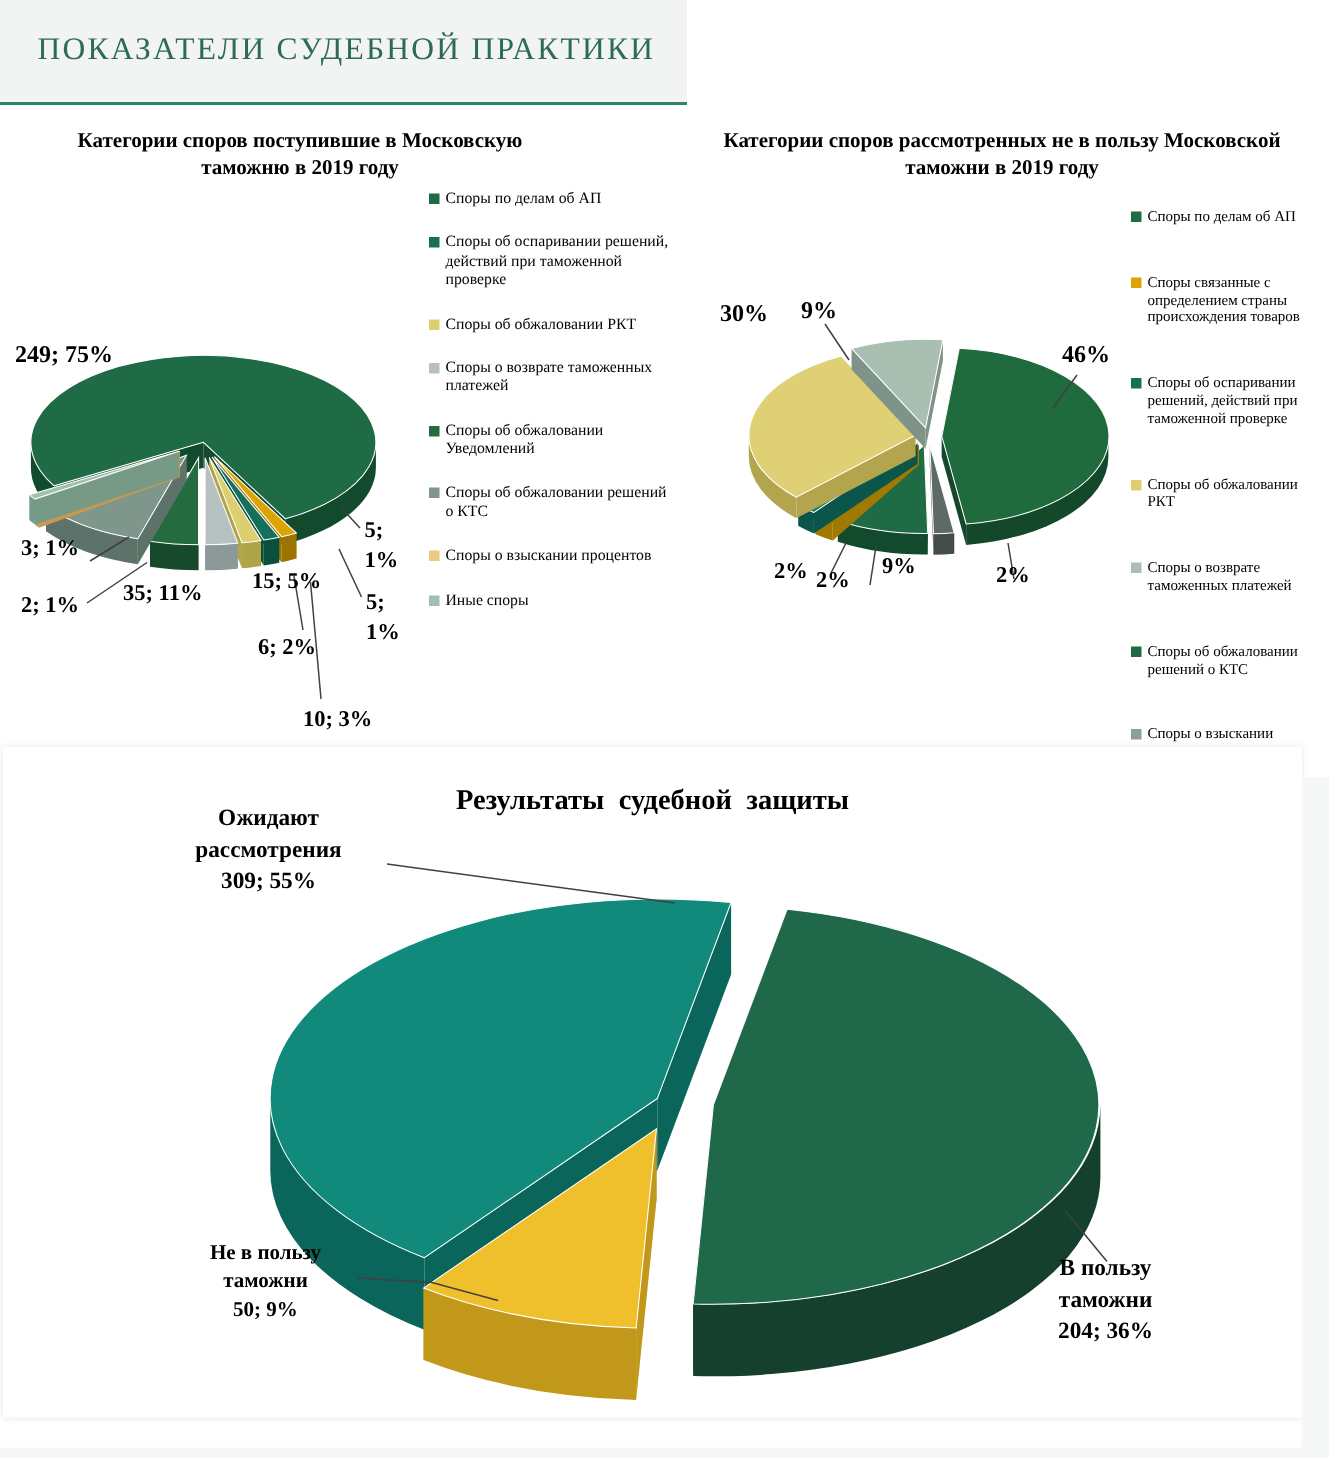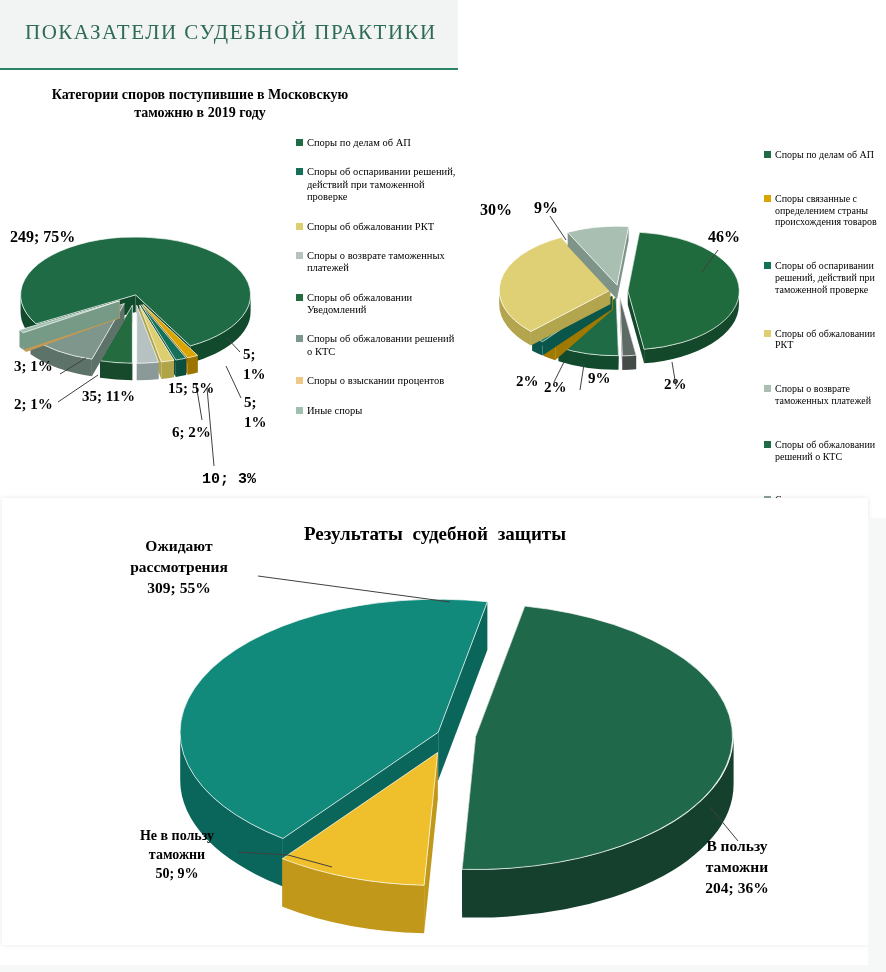--- a/index.html
+++ b/index.html
@@ -16,21 +16,21 @@
   .strip-r{position:absolute;left:868px;top:518px;width:18px;height:454px;background:#f6f7f7;}
   .strip-b{position:absolute;left:0;top:965px;width:886px;height:7px;background:#f6f7f7;}
   h3.ctitle{position:absolute;margin:0;font-size:14px;font-weight:bold;text-align:center;line-height:1.3;}
   .chart1 h3.ctitle{left:28px;top:6px;width:344px;}
   .chart2 h3.ctitle{left:30px;top:6px;width:376px;}
   .chart3 h3.ctitle{left:0;top:24px;width:866px;font-size:19px;word-spacing:5px;}
   svg.pie{position:absolute;left:0;top:0;}
   .callout{position:absolute;font-weight:bold;font-size:15px;white-space:pre-line;line-height:1.35;}
   .big{font-size:16px;}
   .ctr{text-align:center;}
-  ul.legend{position:absolute;list-style:none;margin:12px;padding:0;display:flex;flex-direction:column;}
+  ul.legend{position:absolute;list-style:none;margin:2px;padding:0;display:flex;flex-direction:column;}
   #legend0{left:284px;top:45px;width:164px;gap:17px;font-size:10.5px;}
   #legend1{left:302px;top:57px;width:130px;gap:32px;font-size:10px;}
   ul.legend li{display:flex;align-items:flex-start;line-height:1.18;}
   .chip{flex:0 0 7px;width:7px;height:7px;margin:2px 4px 0 0;display:inline-block;}
   line,polyline{stroke:#404040;stroke-width:1;fill:none;}
 </style>
 </head>
 <body>
 
 <div class="header">
@@ -86,21 +86,21 @@
     <line x1="240" y1="272" x2="227" y2="258"></line>
     <line x1="241" y1="318" x2="226" y2="286"></line>
   </svg>
   <h3 class="ctitle">Категории споров поступившие в Московскую таможню в 2019 году</h3>
   <div class="callout big" style="left:10px;top:146px;">249; 75%</div>
   <div class="callout" style="left:14px;top:276px;">3; 1%</div>
   <div class="callout" style="left:14px;top:314px;">2; 1%</div>
   <div class="callout" style="left:82px;top:306px;">35; 11%</div>
   <div class="callout" style="left:168px;top:298px;">15; 5%</div>
   <div class="callout" style="left:172px;top:342px;">6; 2%</div>
-  <div class="callout" style="left:202px;top:390px;font-family:Liberation Mono, monospace;">10; 3%</div>
+  <div class="callout" style="left:202px;top:390px;">10; 3%</div>
   <div class="callout" style="left:243px;top:264px;">5;
 1%</div>
   <div class="callout" style="left:244px;top:312px;">5;
 1%</div>
   <ul class="legend" id="legend0">
       <li>
         <span class="chip" style="background: rgb(30, 107, 69);"></span>
         <span>Споры по делам об АП</span>
       </li>
       <li>
@@ -164,20 +164,21 @@
         <path d="M167.0343593824526,205.19324591298147 L117.7,152.3 L117.7,166.3 L167.0343593824526,219.19324591298147 Z" fill="#7f9488"></path>
         <path d="M167.0343593824526,205.19324591298147 L178.6,146.5 L178.6,160.5 L167.0343593824526,219.19324591298147 Z" fill="#7f9488"></path>
         <path d="M167.0343593824526,205.19324591298147 L117.7,152.3 A111,59 0 0 1 178.6,146.5 Z" fill="#a8bfb2" stroke="#ffffff" stroke-width="0.7"></path>
       </g>
     <line x1="100" y1="136" x2="116" y2="160"></line>
     <line x1="268" y1="170" x2="252" y2="192"></line>
     <line x1="114" y1="282" x2="104" y2="302"></line>
     <line x1="134" y1="284" x2="130" y2="310"></line>
     <line x1="222" y1="282" x2="226" y2="306"></line>
   </svg>
+  <h3 class="ctitle">Категории споров рассмотренных не в пользу Московской таможни в 2019 году</h3>
   <div class="callout big" style="left:258px;top:146px;">46%</div>
   <div class="callout" style="left:214px;top:294px;">2%</div>
   <div class="callout" style="left:138px;top:288px;">9%</div>
   <div class="callout" style="left:94px;top:297px;">2%</div>
   <div class="callout" style="left:66px;top:291px;">2%</div>
   <div class="callout big" style="left:30px;top:119px;">30%</div>
   <div class="callout big" style="left:84px;top:117px;">9%</div>
   <ul class="legend" id="legend1">
       <li>
         <span class="chip" style="background: rgb(30, 107, 69);"></span>

